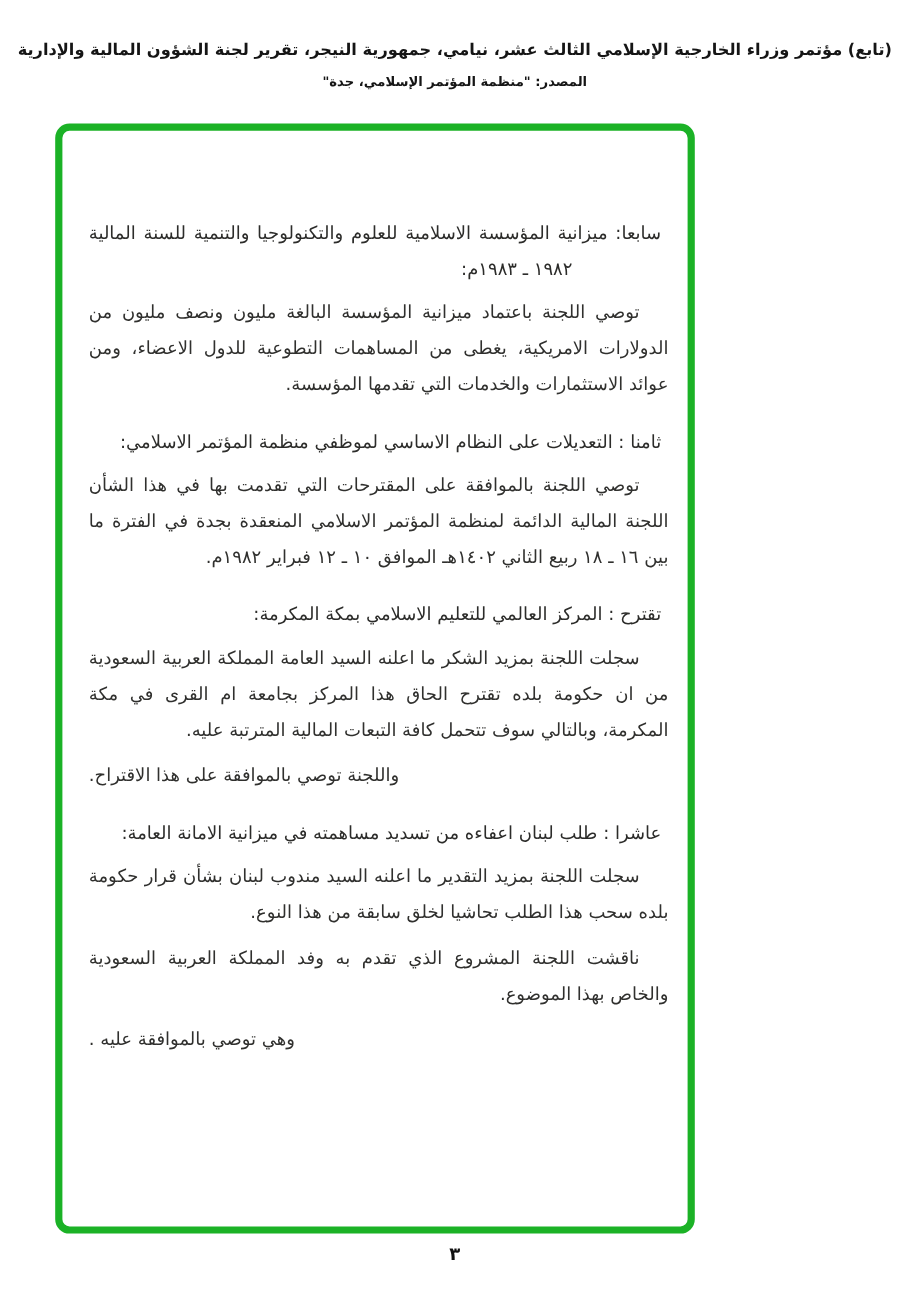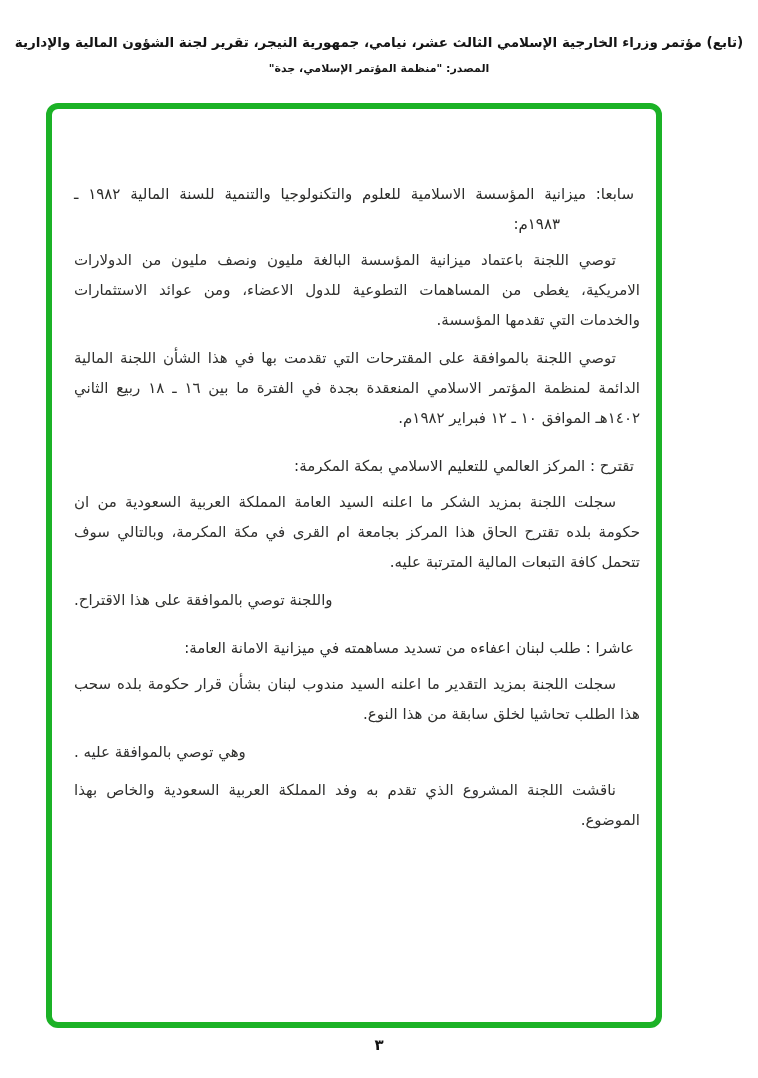--- a/index.html
+++ b/index.html
@@ -33,21 +33,21 @@
   .header-line2 {
     margin-top: 10px;
     font-size: 11px;
     font-weight: bold;
     line-height: 14px;
   }
   .green-frame {
     position: absolute;
     left: 46px;
     top: 103px;
-    width: 616px;
+    width: 533px;
     height: 925px;
     box-sizing: border-box;
     border: 6px solid #1bb226;
     border-radius: 12px;
     background: #ffffff;
   }
   .content {
     position: absolute;
     top: 70px;
     left: 22px;
@@ -95,30 +95,31 @@
     <div class="header-line1">(تابع) مؤتمر وزراء الخارجية الإسلامي الثالث عشر، نيامي، جمهورية النيجر، تقرير لجنة الشؤون المالية والإدارية</div>
     <div class="header-line2">المصدر: "منظمة المؤتمر الإسلامي، جدة"</div>
   </div>
 
   <div class="green-frame" style="border-color: rgb(27, 178, 38);">
     <div class="content">
 
       <p class="sec-heading first">سابعا: ميزانية المؤسسة الاسلامية للعلوم والتكنولوجيا والتنمية للسنة المالية ١٩٨٢ ـ ١٩٨٣م:</p>
       <p class="para">توصي اللجنة باعتماد ميزانية المؤسسة البالغة مليون ونصف مليون من الدولارات الامريكية، يغطى من المساهمات التطوعية للدول الاعضاء، ومن عوائد الاستثمارات والخدمات التي تقدمها المؤسسة.</p>
 
+      <p class="sec-heading">ثامنا : التعديلات على النظام الاساسي لموظفي منظمة المؤتمر الاسلامي:</p>
       <p class="para">توصي اللجنة بالموافقة على المقترحات التي تقدمت بها في هذا الشأن اللجنة المالية الدائمة لمنظمة المؤتمر الاسلامي المنعقدة بجدة في الفترة ما بين ١٦ ـ ١٨ ربيع الثاني ١٤٠٢هـ الموافق ١٠ ـ ١٢ فبراير ١٩٨٢م.</p>
 
       <p class="sec-heading">تقترح : المركز العالمي للتعليم الاسلامي بمكة المكرمة:</p>
       <p class="para">سجلت اللجنة بمزيد الشكر ما اعلنه السيد العامة المملكة العربية السعودية من ان حكومة بلده تقترح الحاق هذا المركز بجامعة ام القرى في مكة المكرمة، وبالتالي سوف تتحمل كافة التبعات المالية المترتبة عليه.</p>
       <p class="para short">واللجنة توصي بالموافقة على هذا الاقتراح.</p>
 
       <p class="sec-heading">عاشرا : طلب لبنان اعفاءه من تسديد مساهمته في ميزانية الامانة العامة:</p>
       <p class="para">سجلت اللجنة بمزيد التقدير ما اعلنه السيد مندوب لبنان بشأن قرار حكومة بلده سحب هذا الطلب تحاشيا لخلق سابقة من هذا النوع.</p>
 
+      <p class="para">ناقشت اللجنة المشروع الذي تقدم به وفد المملكة العربية السعودية والخاص بهذا الموضوع.</p>
       <p class="para short">وهي توصي بالموافقة عليه .</p>
-      <p class="para">ناقشت اللجنة المشروع الذي تقدم به وفد المملكة العربية السعودية والخاص بهذا الموضوع.</p>
 
     </div>
   </div>
 
   <div class="page-number">٣</div>
 
 </div>
 
 </body></html>

